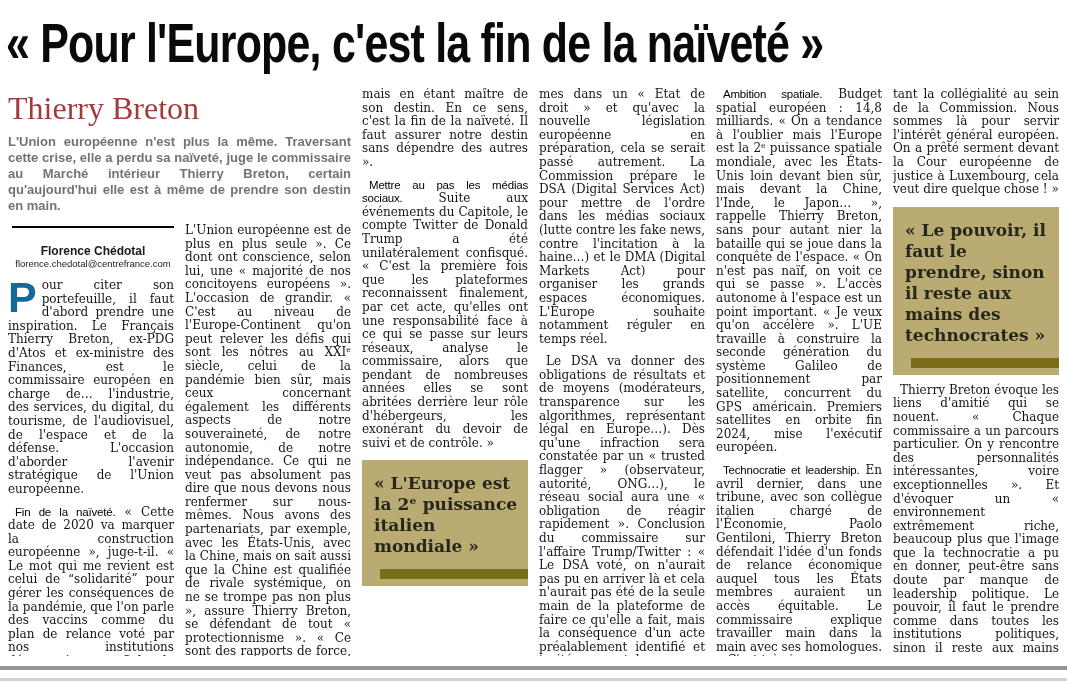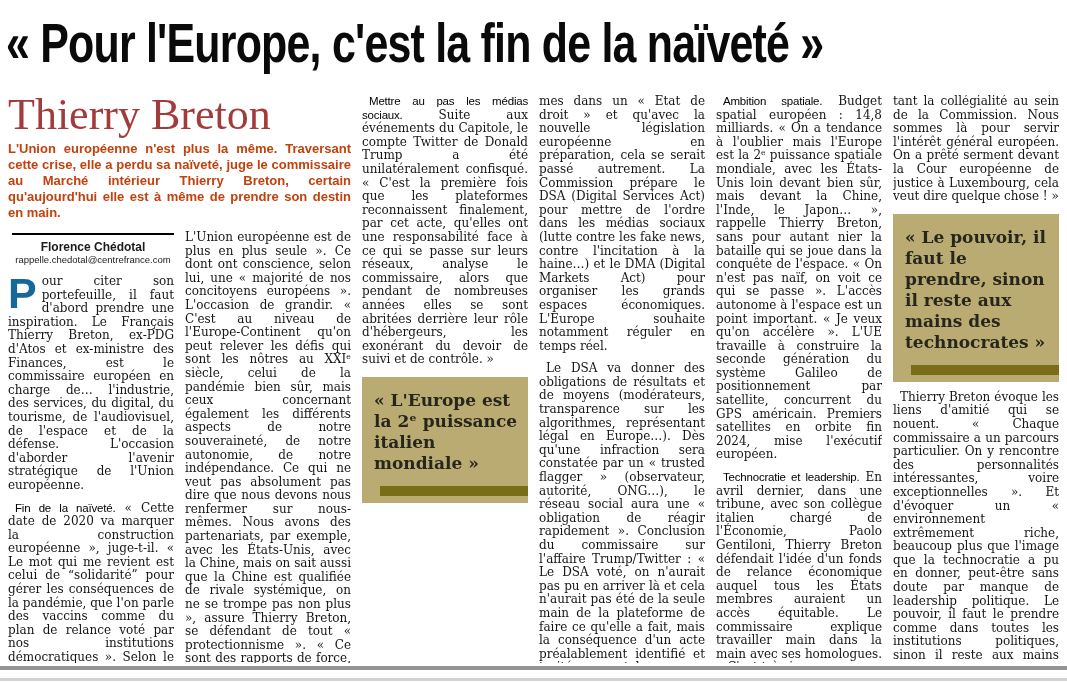--- a/index.html
+++ b/index.html
@@ -6,21 +6,21 @@
   .page{
     position:relative;
     width:1067px;height:683px;
     margin:0 auto;
     background:#ffffff;
     overflow:hidden;
     color:#1a1a1a;
   }
   
   h1.headline{
-    margin:8px 6px 15px 6px;
+    margin:8px 6px 8px 6px;
     height:72px;
     overflow:hidden;
     white-space:nowrap;
   }
   .headline-inner{
     display:inline-block;
     font-family:"Liberation Sans",sans-serif;
     font-weight:700;
     font-size:55px;
     letter-spacing:-1px;
@@ -39,38 +39,38 @@
   }
   .col{width:166px;flex:0 0 166px;overflow:hidden;}
   .left-group{width:343px;flex:0 0 343px;}
   .cols-12{display:flex;gap:11px;}
   .cols-12 .col{width:166px;flex:0 0 166px;}
 
   h2.kicker{
     margin:0 0 6px 0;
     font-family:"Liberation Serif",serif;
     font-weight:400;
-    font-size:44px;
+    font-size:32px;
     line-height:40px;
     color:var(--kicker-red,#a23b3b);
   }
   .standfirst{
     margin:0 0 10px 0;
     font-family:"Liberation Sans",sans-serif;
     font-weight:700;
     font-size:13px;
     line-height:16px;
-    color:#c2410c;
+    color:#737373;
     text-align:justify;
   }
   
   .byline{
     border-top:2px solid #000;
     margin:2px 0 9px 4px;
-    padding-top:5px;
+    padding-top:16px;
     text-align:center;
     font-family:"Liberation Sans",sans-serif;
   }
   .byline-name{font-weight:700;font-size:12px;line-height:14px;}
   .byline-email{font-size:9.5px;line-height:12px;}
   
   p.body{
     margin:0;
     font-family:"DejaVu Serif",serif;
     font-size:12px;
@@ -127,34 +127,35 @@
 
     <div class="left-group">
       <h2 class="kicker">Thierry Breton</h2>
       <p class="standfirst">L'Union européenne n'est plus la même. Traversant cette crise, elle a perdu sa naïveté, juge le commissaire au Marché intérieur Thierry Breton, certain qu'aujourd'hui elle est à même de prendre son destin en main.</p>
 
       <div class="cols-12">
 
         <div class="col">
           <div class="byline">
             <div class="byline-name">Florence Chédotal</div>
-            <div class="byline-email">rappelle.chedotal@centrefrance.com</div>
+            <div class="byline-email">florence.chedotal@centrefrance.com</div>
           </div>
           <p class="body"><span class="dropcap">P</span><span>our citer son portefeuille, il faut d'abord prendre une inspiration. Le Français Thierry Breton, ex-PDG d'Atos et ex-ministre des Finances, est le commissaire européen en charge de… l'industrie, des services, du digital, du tourisme, de l'audiovisuel, de l'espace et de la défense. L'occasion d'aborder l'avenir stratégique de l'Union européenne.</span></p>
           <p class="body indent"><span class="subhead">Fin de la naïveté.</span> <span>« Cette date de 2020 va marquer la construction européenne », juge-t-il. « Le mot qui me revient est celui de “solidarité” pour gérer les conséquences de la pandémie, que l'on parle des vaccins comme du plan de relance voté par nos institutions démocratiques ». Selon le commissaire, cette pandémie « a accéléré beaucoup de tendances.</span></p>
         </div>
 
         <div class="col">
           <p class="body">L'Union européenne est de plus en plus seule ». Ce dont ont conscience, selon lui, une « majorité de nos concitoyens européens ». L'occasion de grandir. « C'est au niveau de l'Europe-Continent qu'on peut relever les défis qui sont les nôtres au XXIᵉ siècle, celui de la pandémie bien sûr, mais ceux concernant également les différents aspects de notre souveraineté, de notre autonomie, de notre indépendance. Ce qui ne veut pas absolument pas dire que nous devons nous renfermer sur nous-mêmes. Nous avons des partenariats, par exemple, avec les États-Unis, avec la Chine, mais on sait aussi que la Chine est qualifiée de rivale systémique, on ne se trompe pas non plus », assure Thierry Breton, se défendant de tout « protectionnisme ». « Ce sont des rapports de force, il faut pouvoir les mener, sans menacer personne</p>
         </div>
 
       </div>
     </div>
 
     <div class="col">
+      <p class="body">mais en étant maître de son destin. En ce sens, c'est la fin de la naïveté. Il faut assurer notre destin sans dépendre des autres ».</p>
       <p class="body indent"><span class="subhead">Mettre au pas les médias sociaux.</span> <span>Suite aux événements du Capitole, le compte Twitter de Donald Trump a été unilatéralement confisqué. « C'est la première fois que les plateformes reconnaissent finalement, par cet acte, qu'elles ont une responsabilité face à ce qui se passe sur leurs réseaux, analyse le commissaire, alors que pendant de nombreuses années elles se sont abritées derrière leur rôle d'hébergeurs, les exonérant du devoir de suivi et de contrôle. »</span></p>
       <div class="pullquote">
         <span>« L'Europe est la 2ᵉ puissance italien mondiale »</span>
         <div class="pq-bar"></div>
       </div>
     </div>
 
     <div class="col">
       <p class="body">mes dans un « État de droit » et qu'avec la nouvelle législation européenne en préparation, cela se serait passé autrement. La Commission prépare le DSA (Digital Services Act) pour mettre de l'ordre dans les médias sociaux (lutte contre les fake news, contre l'incitation à la haine…) et le DMA (Digital Markets Act) pour organiser les grands espaces économiques. L'Europe souhaite notamment réguler en temps réel.</p>
       <p class="body indent">Le DSA va donner des obligations de résultats et de moyens (modérateurs, transparence sur les algorithmes, représentant légal en Europe…). Dès qu'une infraction sera constatée par un « trusted flagger » (observateur, autorité, ONG…), le réseau social aura une « obligation de réagir rapidement ». Conclusion du commissaire sur l'affaire Trump/Twitter : « Le DSA voté, on n'aurait pas pu en arriver là et cela n'aurait pas été de la seule main de la plateforme de faire ce qu'elle a fait, mais la conséquence d'un acte préalablement identifié et traité comme tel ».</p>

